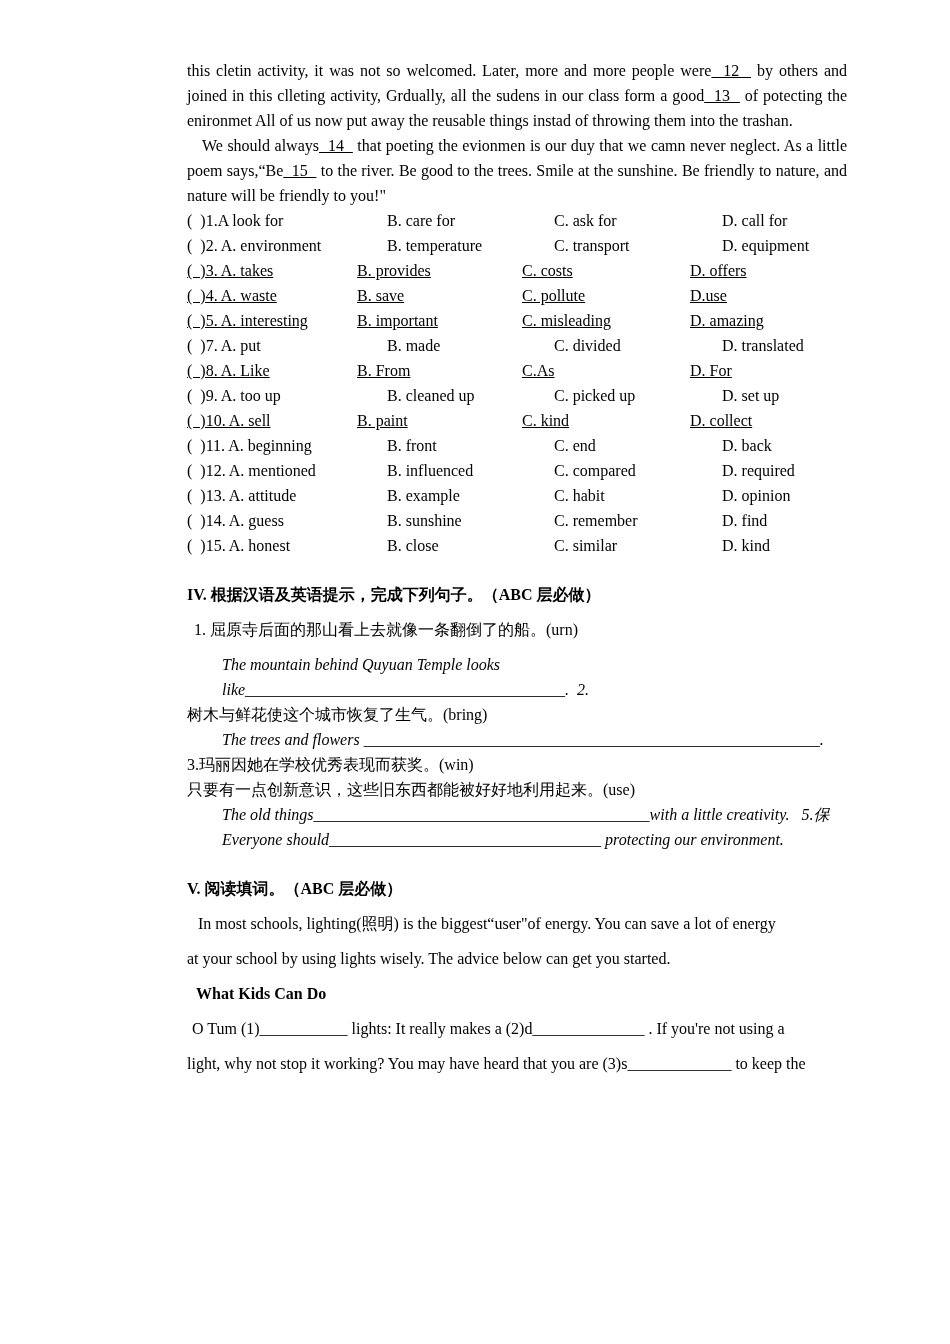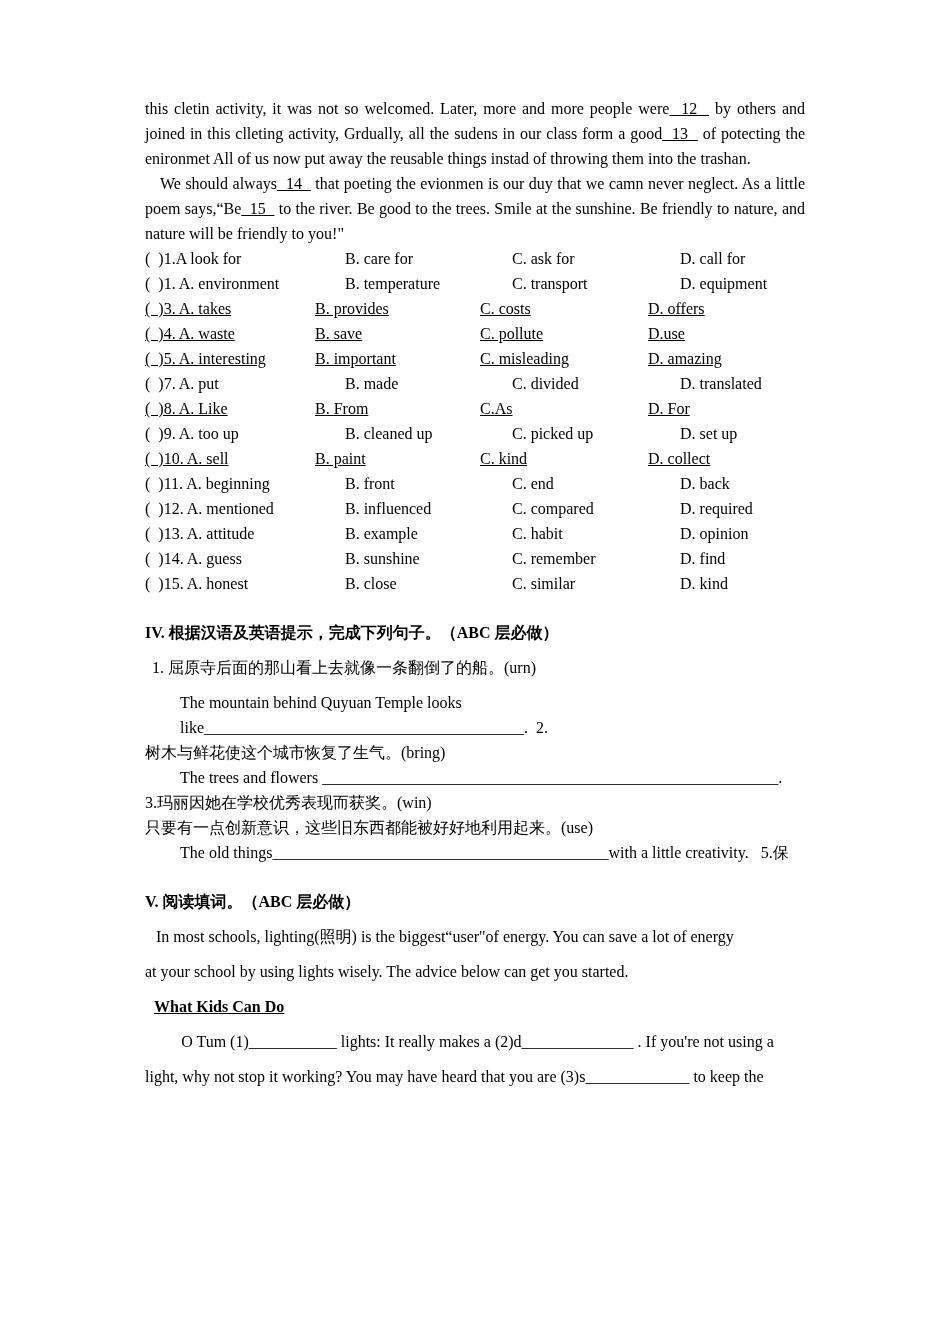--- a/index.html
+++ b/index.html
@@ -4,58 +4,59 @@
 <style>
   html, body { margin:0; padding:0; background:#ffffff; }
   body {
     width:950px; height:1344px;
     font-family:"Liberation Serif","DejaVu Serif",serif;
     font-size:16px; color:#000;
   }
   .page {
     position:relative; box-sizing:border-box;
     width:760px; height:1344px;
-    padding:96px 145px 0 145px;
+    padding:58px 145px 0 145px;
     background:#fff;
+    margin-left:42px;
   }
   .para { width:660px; margin:0; line-height:25px; text-align:justify; }
   .para.p2 { text-indent:15px; }
   .blank { text-decoration:underline; }
   .mcq { margin-top:0; }
   .mcq-row {
     display:grid; grid-template-columns:200px 167px 168px 1fr;
     line-height:25px; white-space:pre-wrap; width:660px;
   }
   .mcq-row.narrow { grid-template-columns:170px 165px 168px 1fr;text-decoration:underline; }
   .heading { font-weight:bold; line-height:25px; margin:24px 0 10px 0; white-space:pre-wrap; }
   .line { line-height:25px; white-space:pre-wrap; width:660px; box-sizing:border-box; }
   .mt10 { margin-top:10px; }
   .ind7 { padding-left:7px; }
-  .ind35 { padding-left:35px; }
+  .ind35 { padding-left:35px;font-style:italic; }
   .ind11 { padding-left:11px; }
-  .ind9 { padding-left:9px;text-decoration:underline; }
-  .ind5 { padding-left:5px;text-align:center; }
+  .ind9 { padding-left:9px; }
+  .ind5 { padding-left:5px; }
   .s5 .line { margin-bottom:10px; }
   .sub { font-weight:bold; }
 </style>
 </head>
 <body>
 
 <div class="page">
 
   <p class="para"><span>this cletin activity, it was not so welcomed. Later, more and more people were</span><span class="blank">&nbsp;&nbsp;12&nbsp;&nbsp;</span><span> by others and joined in this clleting activity, Grdually, all the sudens in our class form a good</span><span class="blank">&nbsp;&nbsp;13&nbsp;&nbsp;</span><span> of potecting the enironmet All of us now put away the reusable things instad of throwing them into the trashan.</span></p>
 
   <p class="para p2"><span>We should always</span><span class="blank">&nbsp;&nbsp;14&nbsp;&nbsp;</span><span> that poeting the evionmen is our duy that we camn never neglect. As a little poem says,“Be</span><span class="blank">&nbsp;&nbsp;15&nbsp;&nbsp;</span><span> to the river. Be good to the trees. Smile at the sunshine. Be friendly to nature, and nature will be friendly to you!"</span></p>
 
   <div class="mcq">
     <div class="mcq-row">
       <span>(  )1.A look for</span><span>B. care for</span><span>C. ask for</span><span>D. call for</span>
     </div>
     <div class="mcq-row">
-      <span>(  )1. A. environment</span><span>B. temperature</span><span>C. transport</span><span>D. equipment</span>
+      <span>(  )2. A. environment</span><span>B. temperature</span><span>C. transport</span><span>D. equipment</span>
     </div>
     <div class="mcq-row narrow">
       <span>(  )3. A. takes</span><span>B. provides</span><span>C. costs</span><span>D. offers</span>
     </div>
     <div class="mcq-row narrow">
       <span>(  )4. A. waste</span><span>B. save</span><span>C. pollute</span><span>D.use</span>
     </div>
     <div class="mcq-row narrow">
       <span>(  )5. A. interesting</span><span>B. important</span><span>C. misleading</span><span>D. amazing</span>
     </div>
@@ -91,20 +92,21 @@
   <div class="heading">IV. 根据汉语及英语提示，完成下列句子。（ABC 层必做）</div>
 
   <div class="s4">
     <div class="line ind7">1. 屈原寺后面的那山看上去就像一条翻倒了的船。(urn)</div>
     <div class="line ind35 mt10">The mountain behind Quyuan Temple looks like________________________________________.  2.</div>
     <div class="line">树木与鲜花使这个城市恢复了生气。(bring)</div>
     <div class="line ind35">The trees and flowers _________________________________________________________.</div>
     <div class="line">3.玛丽因她在学校优秀表现而获奖。(win)</div>
     <div class="line">只要有一点创新意识，这些旧东西都能被好好地利用起来。(use)</div>
     <div class="line ind35">The old things__________________________________________with a little creativity.   5.保</div>
+    <div class="line ind35">Everyone should__________________________________ protecting our environment.</div>
   </div>
 
   <div class="heading">V. 阅读填词。（ABC 层必做）</div>
 
   <div class="s5">
     <div class="line ind11">In most schools, lighting(照明) is the biggest“user"of energy. You can save a lot of energy</div>
     <div class="line">at your school by using lights wisely. The advice below can get you started.</div>
     <div class="line ind9 sub">What Kids Can Do</div>
     <div class="line ind5">O Tum (1)___________ lights: It really makes a (2)d______________ . If you're not using a</div>
     <div class="line">light, why not stop it working? You may have heard that you are (3)s_____________ to keep the</div>

